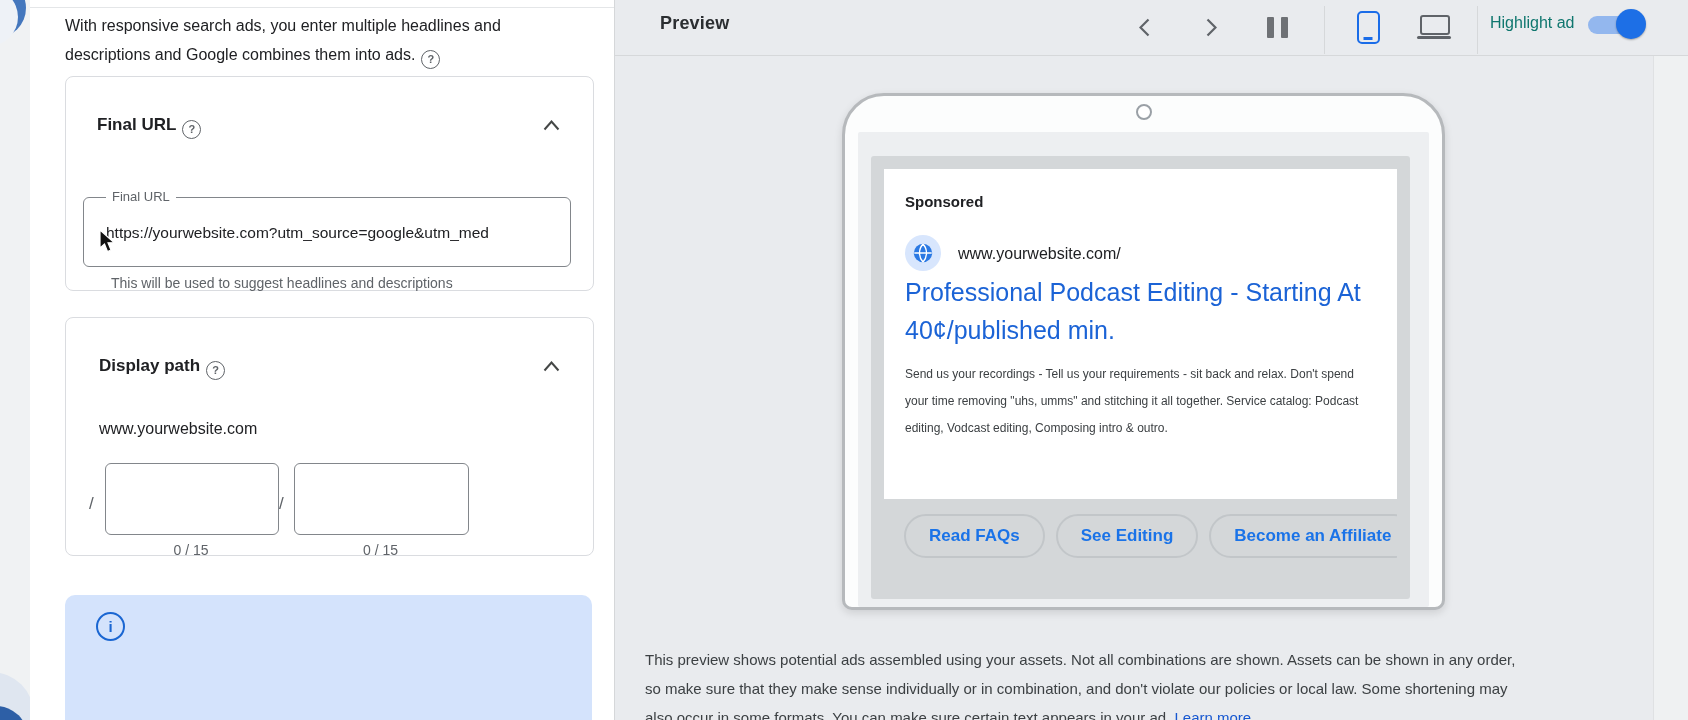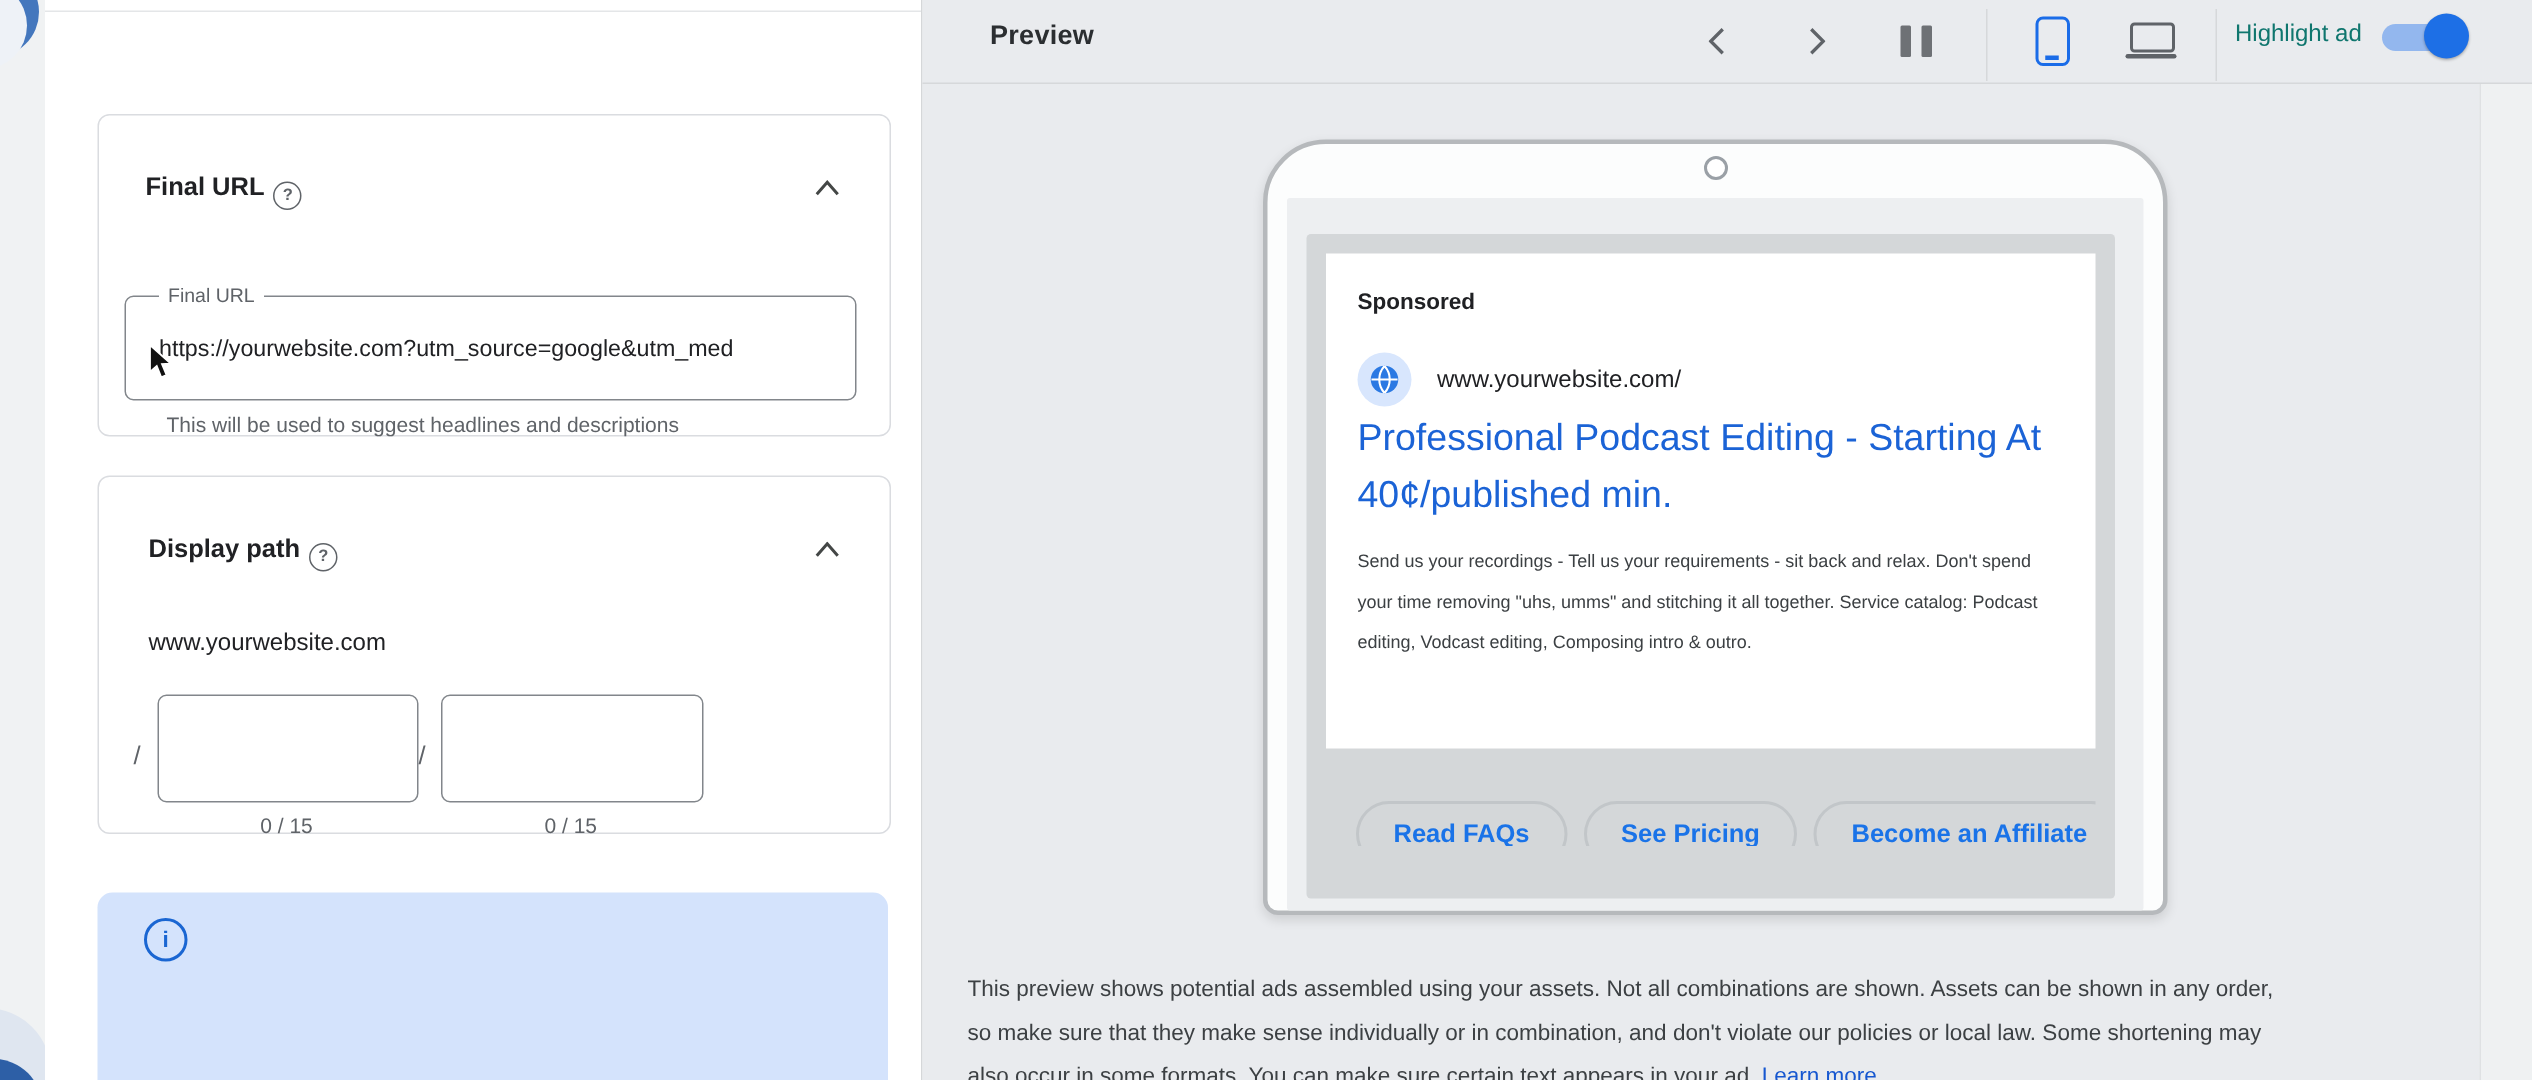--- a/index.html
+++ b/index.html
@@ -87,40 +87,42 @@
   .sponsored{position:absolute;left:21px;top:24px;font-size:15px;font-weight:bold;color:#202124;}
   .avatar{position:absolute;left:21px;top:66px;width:36px;height:36px;border-radius:50%;background:#d8e6fd;
           display:flex;align-items:center;justify-content:center;}
   .ad-url{position:absolute;left:74px;top:76px;font-size:16px;color:#202124;}
   .ad-headline{position:absolute;left:21px;top:104px;width:478px;font-size:25px;line-height:38px;color:#1b63d6;}
   .ad-desc{position:absolute;left:21px;top:192px;width:462px;font-size:12px;line-height:27px;color:#3c4043;}
   .ad-buttons{position:absolute;left:13px;top:358px;width:513px;height:50px;display:flex;gap:11px;
               padding-left:20px;box-sizing:border-box;overflow:hidden;}
   .pill{flex:none;height:44px;border:2px solid #c2c6c9;border-radius:24px;padding:0 23px;
         display:flex;align-items:center;color:#1a73e8;font-size:17px;font-weight:bold;white-space:nowrap;
-        background:transparent;cursor:pointer;margin-top:20px;}
+        background:transparent;cursor:pointer;}
 
   .disclaimer{position:absolute;left:30px;top:645px;width:880px;font-size:15px;line-height:29px;color:#3c4043;}
   .learn-more{color:#1657d0;text-decoration:underline;cursor:pointer;}
 </style>
 </head>
 <body>
 
 <div class="app">
 
   <div class="gutter">
     <div class="arc arc-top-dark"></div>
     <div class="arc arc-top-light"></div>
     <div class="arc arc-bot-light"></div>
     <div class="arc arc-bot-dark"></div>
   </div>
 
   <div class="left-panel">
     <div class="topline"></div>
 
+    <div class="intro"><span>With responsive search ads, you enter multiple headlines and descriptions and Google combines them into ads.</span><span class="help-icon">?</span>
+    </div>
 
     <div class="card card1">
       <div class="card-title"><span>Final URL</span><span class="help-icon">?</span>
       </div>
       <button class="chev-btn">
         <svg width="17" height="11" viewBox="0 0 17 11">
           <polyline points="1.5,9.5 8.5,1.5 15.5,9.5" fill="none" stroke="#444746" stroke-width="2"></polyline>
         </svg>
       </button>
       <div class="outlined">
@@ -212,21 +214,21 @@
             <circle cx="12" cy="12" r="10" fill="#2b79e3"></circle>
             <path d="M2.5 12 h19 M12 2.2 a14.5 14.5 0 0 1 0 19.6 M12 2.2 a14.5 14.5 0 0 0 0 19.6" fill="none" stroke="#ffffff" stroke-width="1.5"></path>
           </svg>
         </div>
         <div class="ad-url">www.yourwebsite.com/</div>
         <div class="ad-headline">Professional Podcast Editing - Starting At 40¢/published min.</div>
         <div class="ad-desc">Send us your recordings - Tell us your requirements - sit back and relax. Don't spend your time removing "uhs, umms" and stitching it all together. Service catalog: Podcast editing, Vodcast editing, Composing intro &amp; outro.</div>
       </div>
       <div class="ad-buttons">
         <button class="pill">Read FAQs</button>
-        <button class="pill">See Pricing</button>
+        <button class="pill">See Editing</button>
         <button class="pill">Become an Affiliate</button>
       </div>
     </div>
 
     <div class="disclaimer"><span>This preview shows potential ads assembled using your assets. Not all combinations are shown. Assets can be shown in any order, so make sure that they make sense individually or in combination, and don't violate our policies or local law. Some shortening may also occur in some formats. You can make sure certain text appears in your ad. </span><span class="learn-more">Learn more</span>
     </div>
   </div>
 
 </div>
 

